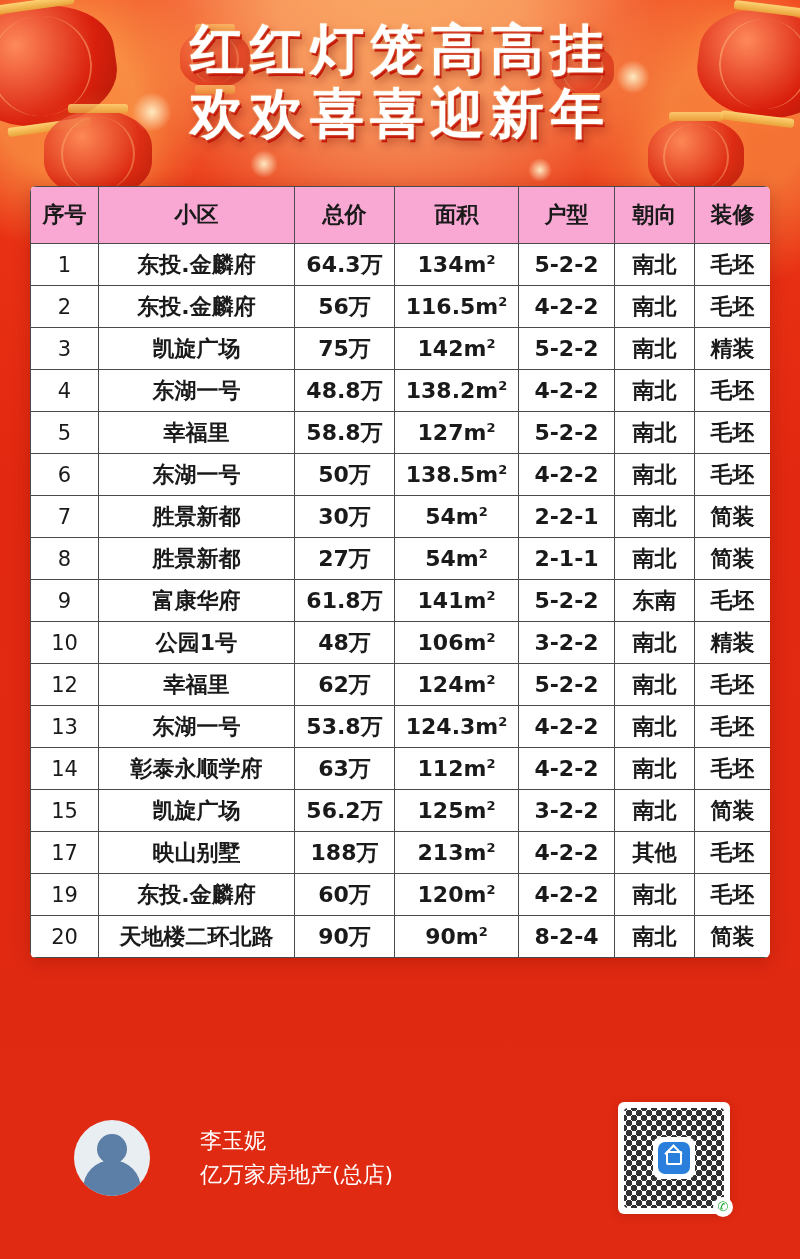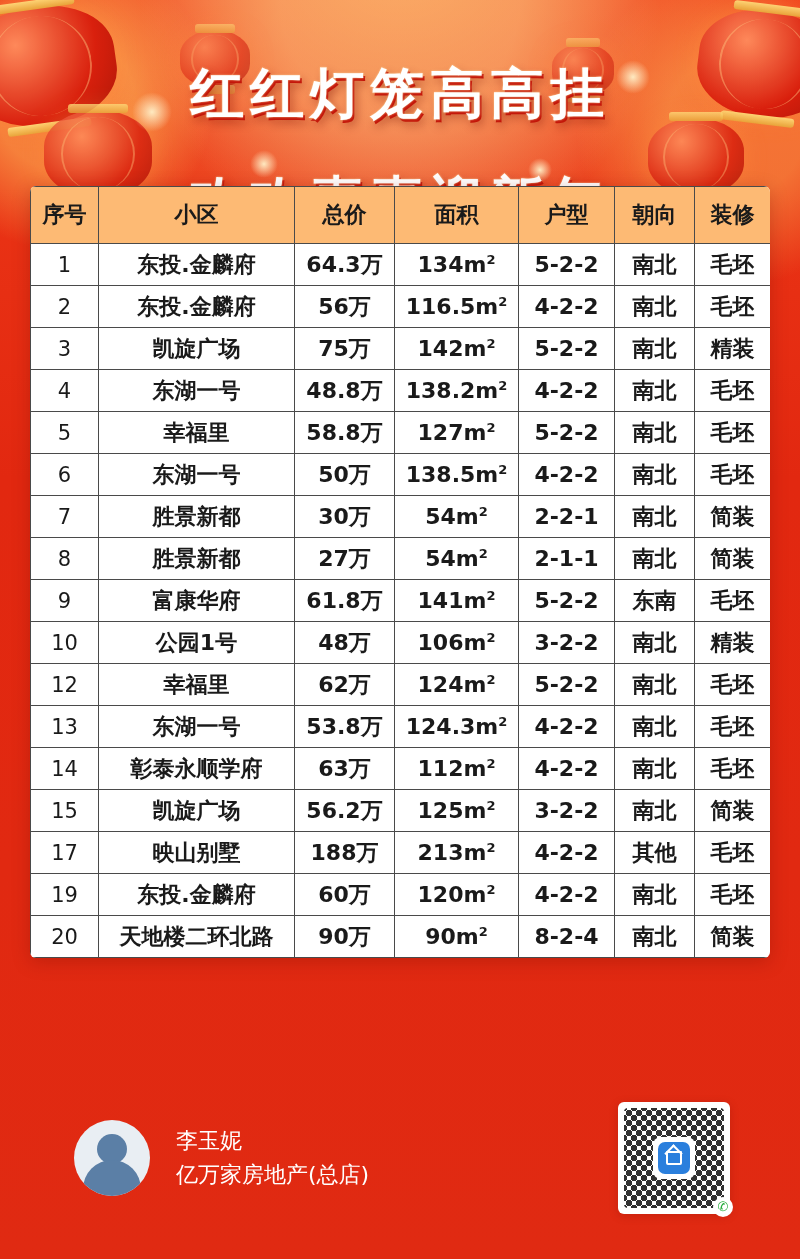--- a/index.html
+++ b/index.html
@@ -87,21 +87,20 @@
     font-family: "DejaVu Sans", "Liberation Sans", sans-serif;
     font-weight: bold;
     font-size: 54px;
     letter-spacing: 6px;
     color: #ffffff;
     line-height: 1.18;
     text-shadow:
       0 0 2px #ffd9a0,
       2px 3px 0 #c4170a,
       4px 6px 10px rgba(120,10,0,.45);
-    margin-top: 44px;
   }
 
   
   .card {
     position: absolute;
     top: 186px;
     left: 30px;
     width: 740px;
     background: #ffffff;
     border-radius: 6px;
@@ -119,21 +118,21 @@
     text-align: center;
     font-family: "DejaVu Sans", "Liberation Sans", sans-serif;
     color: #1a1a1a;
     white-space: nowrap;
     overflow: hidden;
   }
   thead th {
     font-size: 22px;
     font-weight: bold;
     height: 54px;
-    background: #fdba74;
+    background: #f9a8d4;
   }
   tbody td {
     font-size: 22px;
     height: 39px;
     font-weight: normal;
   }
   tbody td.name, tbody td.price, tbody td.area,
   tbody td.layout, tbody td.facing, tbody td.deco {
     font-weight: bold;
   }
@@ -151,20 +150,21 @@
   .footer {
     position: absolute;
     left: 30px;
     top: 1088px;
     width: 740px;
     height: 140px;
     display: flex;
     align-items: center;
     padding: 0 18px;
     box-sizing: border-box;
+    gap: 24px;
   }
   .avatar {
     width: 76px;
     height: 76px;
     border-radius: 50%;
     background: #e9eef3;
     position: relative;
     overflow: hidden;
     flex: 0 0 auto;
     margin-left: 26px;

